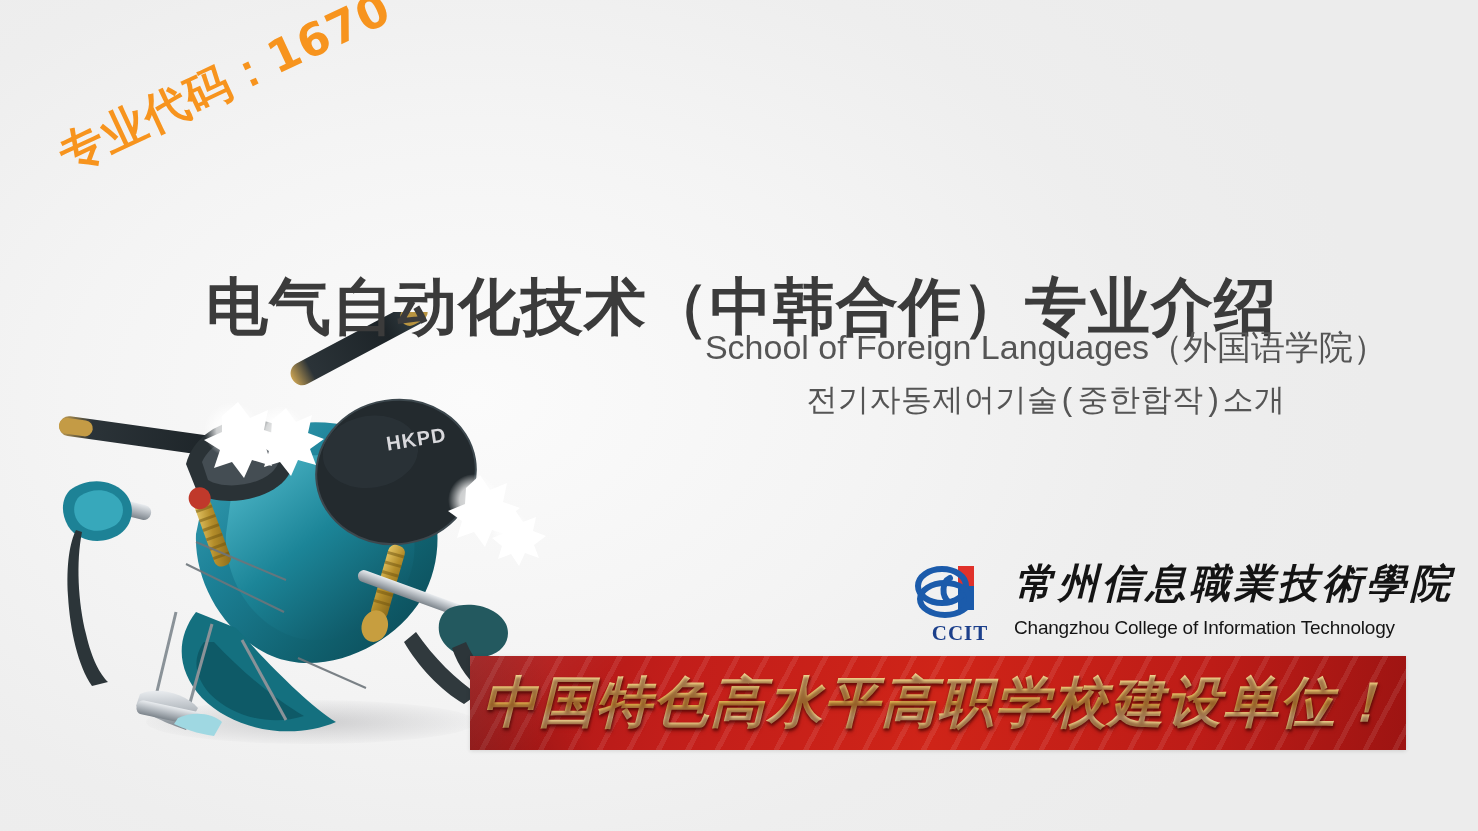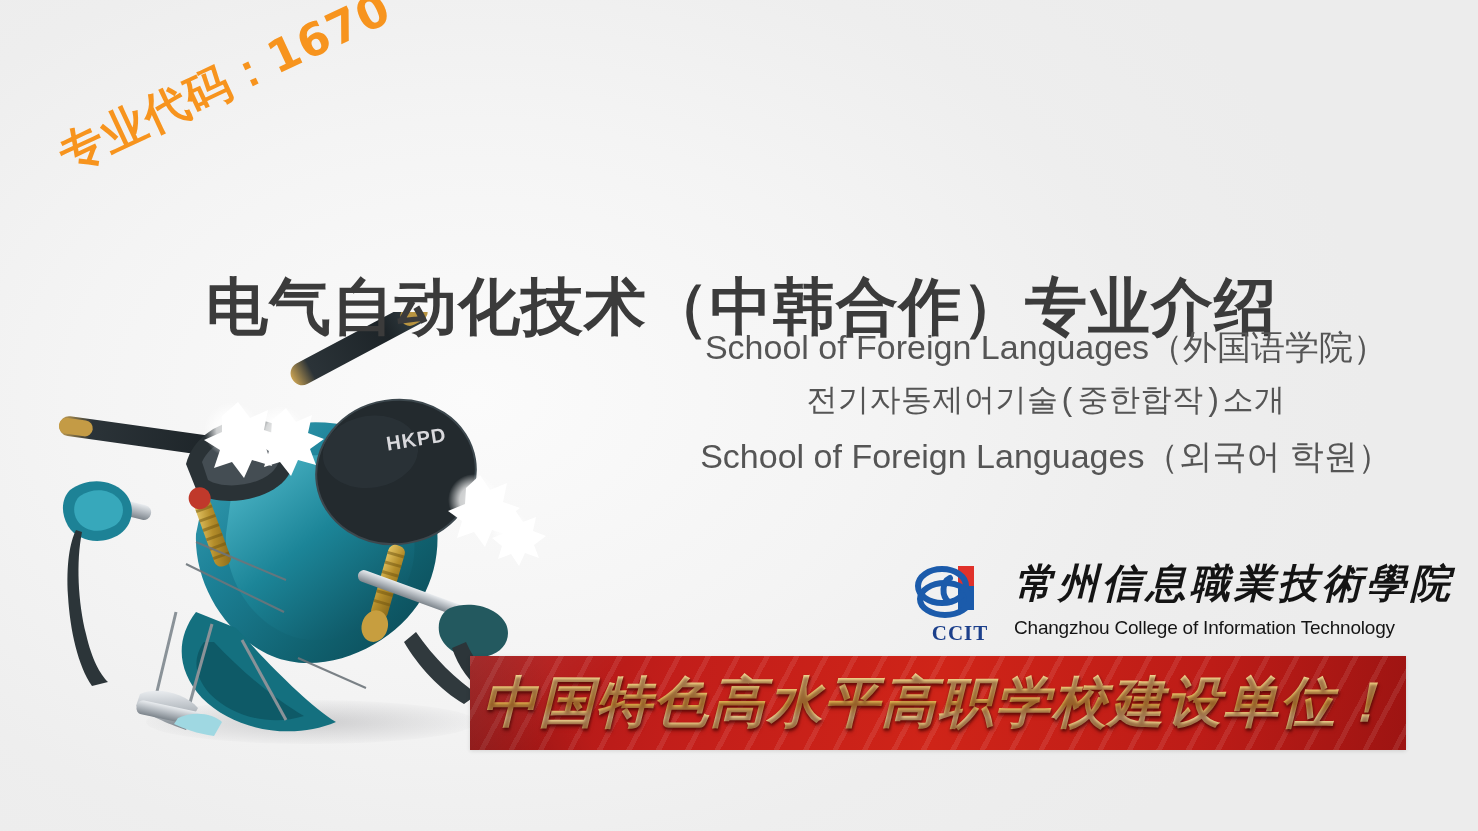--- a/index.html
+++ b/index.html
@@ -356,21 +356,20 @@
     <div id="drone-label">HKPD</div>
   </div>
 
   <div id="program-code">专业代码：1670</div>
 
   <h1 id="main-title">电气自动化技术（中韩合作）专业介绍</h1>
 
   <div class="subtitle-block">
     <div class="subtitle-line">School of Foreign Languages（外国语学院）</div>
     <div class="subtitle-line korean">전기자동제어기술(중한합작)소개</div>
-    <div class="subtitle-line">School of Foreign Languages（외국어 학원）</div>
   </div>
 
   <div id="ccit-logo">
     <div id="ccit-mark">
       <svg width="96" height="62" viewBox="0 0 96 62">
         <path d="M46 4 h16 v20 h-16 z" fill="#e0312a"></path>
         <path d="M46 24 h16 v24 h-16 z" fill="#1b5bab"></path>
         <ellipse cx="30" cy="24" rx="24" ry="17" fill="none" stroke="#1b5bab" stroke-width="6"></ellipse>
         <ellipse cx="33" cy="37" rx="25" ry="16" fill="none" stroke="#1b5bab" stroke-width="6"></ellipse>
         <path d="M38 16 C30 20 29 34 37 40" fill="none" stroke="#1b5bab" stroke-width="6" stroke-linecap="round"></path>

